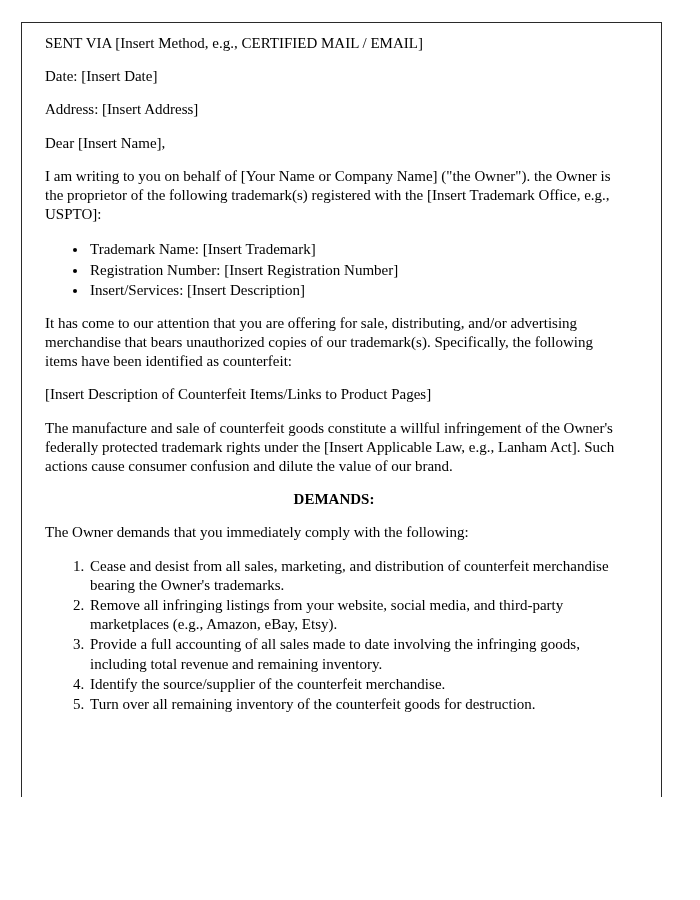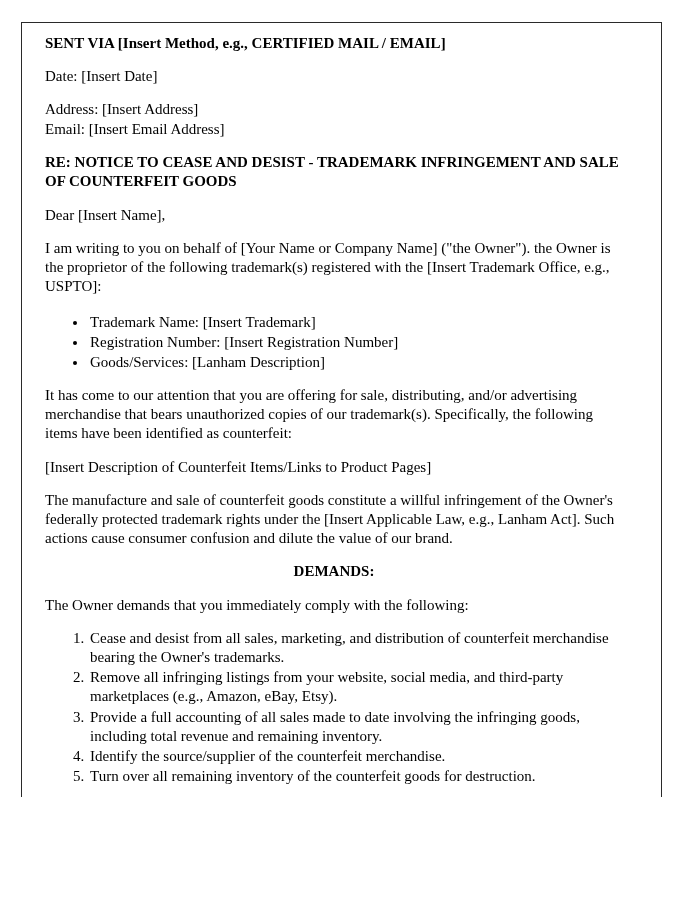--- a/index.html
+++ b/index.html
@@ -31,21 +31,21 @@
     top: 34px;
     width: 578px;
     font-size: 15px;
     line-height: 1.28;
     text-align: left;
   }
   .blk {
     margin: 0 0 14px 0;
   }
   .bold {
-    font-weight: bold;
+    font-weight: normal;
   }
   .addr-line {
     margin: 0;
   }
   p.re-head {
     font-weight: bold;
     margin: 0 0 14px 0;
     line-height: 1.3;
   }
   ul.doc-list {
@@ -76,33 +76,31 @@
 <div id="page-frame"></div>
 
 <div id="doc">
 
   <p class="blk bold">SENT VIA [Insert Method, e.g., CERTIFIED MAIL / EMAIL]</p>
 
   <p class="blk">Date: [Insert Date]</p>
 
   <div class="blk">
     <p class="addr-line">Address: [Insert Address]</p>
-    <p class="addr-line">Email: [Insert Email Address]</p>
   </div>
 
-  <p class="re-head">RE: NOTICE TO CEASE AND DESIST - TRADEMARK INFRINGEMENT AND SALE OF COUNTERFEIT GOODS</p>
 
   <p class="blk">Dear [Insert Name],</p>
 
   <p class="blk">I am writing to you on behalf of [Your Name or Company Name] ("the Owner"). the Owner is the proprietor of the following trademark(s) registered with the [Insert Trademark Office, e.g., USPTO]:</p>
 
   <ul class="doc-list">
     <li>Trademark Name: [Insert Trademark]</li>
     <li>Registration Number: [Insert Registration Number]</li>
-    <li>Goods/Services: [Lanham Description]</li>
+    <li>Insert/Services: [Insert Description]</li>
   </ul>
 
   <p class="blk">It has come to our attention that you are offering for sale, distributing, and/or advertising merchandise that bears unauthorized copies of our trademark(s). Specifically, the following items have been identified as counterfeit:</p>
 
   <p class="blk">[Insert Description of Counterfeit Items/Links to Product Pages]</p>
 
   <p class="blk">The manufacture and sale of counterfeit goods constitute a willful infringement of the Owner's federally protected trademark rights under the [Insert Applicable Law, e.g., Lanham Act]. Such actions cause consumer confusion and dilute the value of our brand.</p>
 
   <p class="demands-head">DEMANDS:</p>
 

